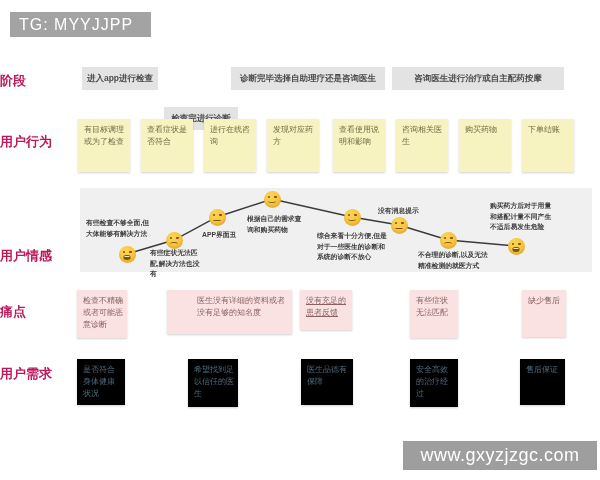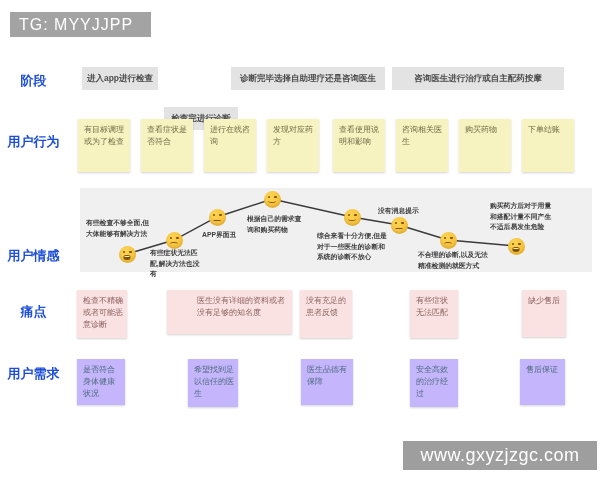--- a/index.html
+++ b/index.html
@@ -2,36 +2,36 @@
 <html><head>
 <meta charset="utf-8">
 <style>
   html,body{margin:0;padding:0;background:#fff;}
   body{width:600px;height:480px;overflow:hidden;font-family:"Liberation Sans","DejaVu Sans",sans-serif;}
   .canvas{position:relative;width:600px;height:480px;background:#ffffff;}
 
   .badge{position:absolute;left:10px;top:12px;width:141px;height:25px;background:#a3a3a3;
          color:#fff;font-size:16px;letter-spacing:1px;display:flex;align-items:center;padding-left:9px;box-sizing:border-box;}
 
-  .row-label{position:absolute;left:0;width:67px;text-align:center;font-size:13px;font-weight:bold;color:#1d4ed8;}
+  .row-label{position:absolute;left:0;width:67px;text-align:left;font-size:13px;font-weight:bold;color:#be185d;}
   #lbl-stage{top:72px;}
   #lbl-behavior{top:133px;}
   #lbl-emotion{top:221px;margin-top:26px;}
   #lbl-pain{top:303px;}
   #lbl-needs{top:365px;}
 
   .stage{position:absolute;top:67px;height:23px;background:#e3e3e3;color:#4d4d4d;
          font-size:8.5px;font-weight:bold;display:flex;align-items:center;justify-content:center;
          text-align:center;box-sizing:border-box;padding:0 3px;}
 
   .note{position:absolute;box-sizing:border-box;padding:5px 3px 2px 6px;font-size:8px;line-height:1.5;
         word-break:break-all;box-shadow:0 1px 2px rgba(0,0,0,0.18);}
   .behavior-note{top:119px;width:52px;height:53px;background:#f7f3c1;color:#6e6a45;}
   .pain-note{top:290px;background:#fbe2e2;color:#8a6060;}
-  .need-note{top:359px;background:#c4b5fd;color:#4f6c7d;}
+  .need-note{top:359px;background:#000000;color:#4f6c7d;}
 
   .emotion-band{position:absolute;left:80px;top:188px;width:512px;height:84px;background:#f0f0f0;}
   .emotion-band svg{position:absolute;left:0;top:0;}
   .ann{position:absolute;font-size:6.8px;line-height:1.55;font-weight:600;color:#3d3d3d;word-break:break-all;}
 
   .face{position:absolute;width:17px;height:17px;border-radius:50%;
         background:radial-gradient(circle at 35% 30%, #fcd círculo455, #f5b82e);
         background:radial-gradient(circle at 35% 30%, #fcd455, #f5b82e);
         box-shadow:inset 0 -2px 3px rgba(0,0,0,0.10);}
   .face .eye{position:absolute;width:2.6px;height:2.8px;background:#7d5305;border-radius:50%;top:5px;}
@@ -129,21 +129,21 @@
           <span class="eye l"></span>
           <span class="eye r"></span>
           <span class="mouth"></span>
         </div>
       </div>
   </div>
 
   <div id="pains">
       <div class="note pain-note" style="left: 77px; width: 50px; height: 48px;">检查不精确或者可能恶意诊断</div>
       <div class="note pain-note" style="left: 167px; width: 125px; height: 44px; padding-left: 30px;">医生没有详细的资料或者没有足够的知名度</div>
-      <div class="note pain-note" style="left: 300px; width: 52px; height: 48px;">没有充足的患者反馈</div>
+      <div class="note pain-note" style="left: 300px; width: 52px; height: 40px; text-decoration: underline;">没有充足的患者反馈</div>
       <div class="note pain-note" style="left: 410px; width: 48px; height: 48px;">有些症状无法匹配</div>
       <div class="note pain-note" style="left: 522px; width: 44px; height: 47px;">缺少售后</div>
     </div>
   <div id="needs">
       <div class="note need-note" style="left: 77px; width: 48px; height: 46px;">是否符合身体健康状况</div>
       <div class="note need-note" style="left: 188px; width: 50px; height: 48px;">希望找到足以信任的医生</div>
       <div class="note need-note" style="left: 301px; width: 52px; height: 46px;">医生品德有保障</div>
       <div class="note need-note" style="left: 410px; width: 48px; height: 48px;">安全高效的治疗经过</div>
       <div class="note need-note" style="left: 520px; width: 45px; height: 46px;">售后保证</div>
     </div>

